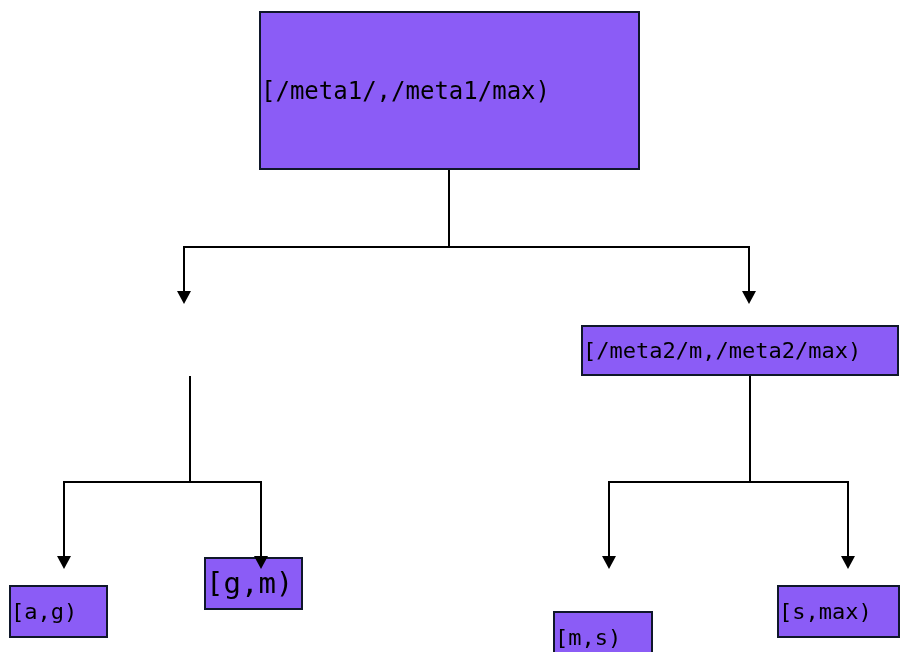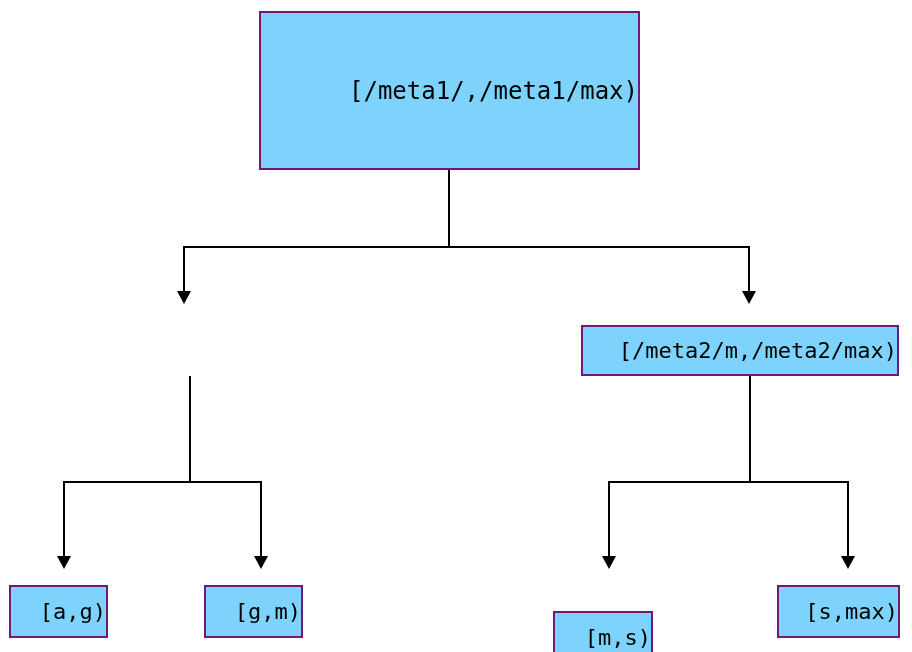--- a/index.html
+++ b/index.html
@@ -12,25 +12,25 @@
     position: relative;
     width: 912px;
     height: 652px;
     background: #ffffff;
     overflow: hidden;
     font-family: "DejaVu Sans Mono", "Liberation Mono", monospace;
   }
   .node {
     position: absolute;
     box-sizing: border-box;
-    border: 2px solid #701a75;
-    background: #7dd3fc;
+    border: 2px solid #0f172a;
+    background: #8b5cf6;
     display: flex;
     align-items: center;
-    justify-content: flex-end;
+    justify-content: flex-start;
     color: #000000;
     letter-spacing: 0px;
     white-space: nowrap;
   }
   .node-label {
     display: block;
     line-height: 1;
   }
   
   #node-root {
@@ -47,35 +47,34 @@
     left: 581px;  top: 325px;
     width: 318px; height: 51px;
     font-size: 22px;
   }
   #node-leaf-ag {
     left: 9px;  top: 585px;
     width: 99px; height: 53px;
     font-size: 22px;
   }
   #node-leaf-gm {
-    left: 204px;  top: 585px;
+    left: 204px;  top: 557px;
     width: 99px; height: 53px;
-    font-size: 22px;
+    font-size: 29px;
   }
   #node-leaf-ms {
     left: 553px;  top: 585px;
     width: 100px; height: 53px;
     font-size: 22px;
     margin-top: 26px;
   }
   #node-leaf-smax {
     left: 777px;  top: 585px;
     width: 123px; height: 53px;
     font-size: 22px;
-    padding-left: 32px;
   }
   
   .edge-v {
     position: absolute;
     width: 2px;
     background: #000000;
   }
   .edge-h {
     position: absolute;
     height: 2px;

